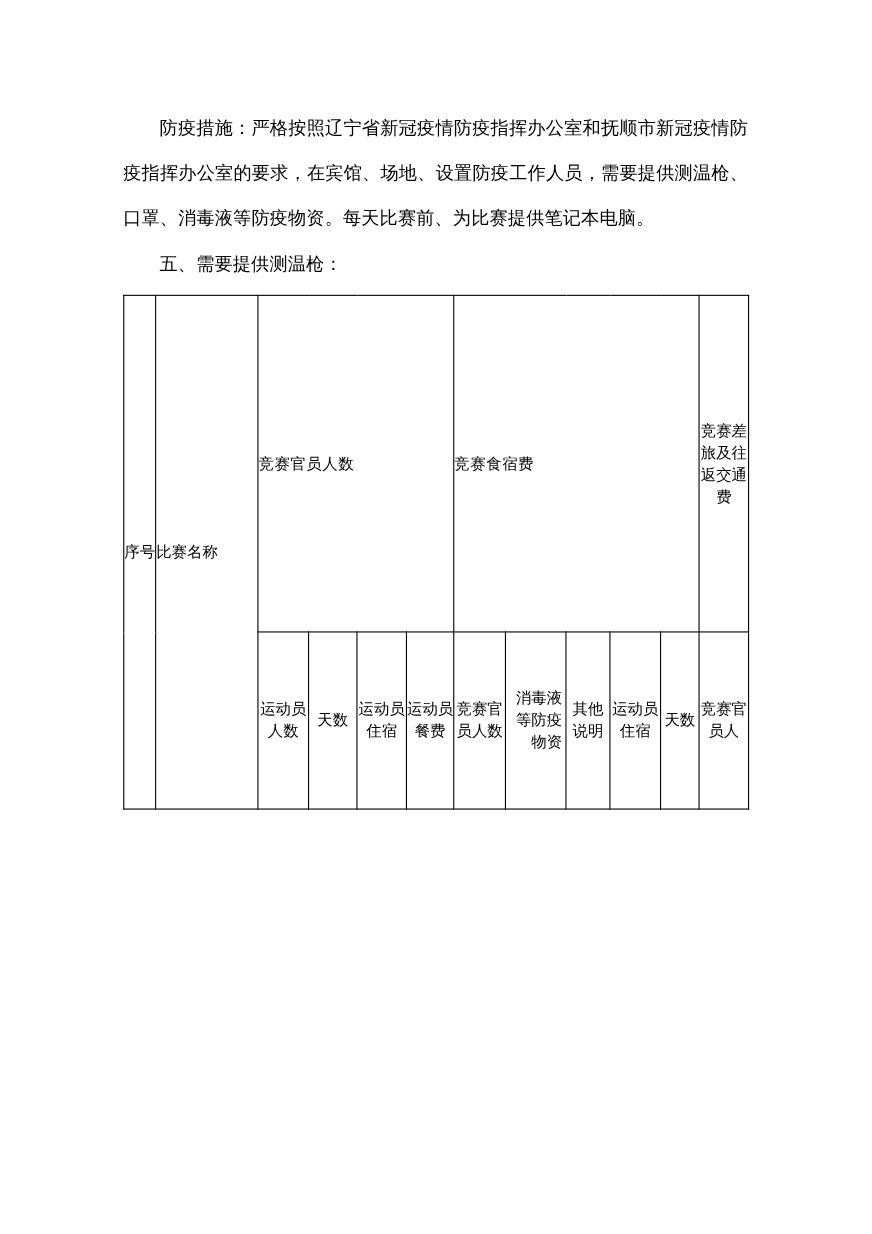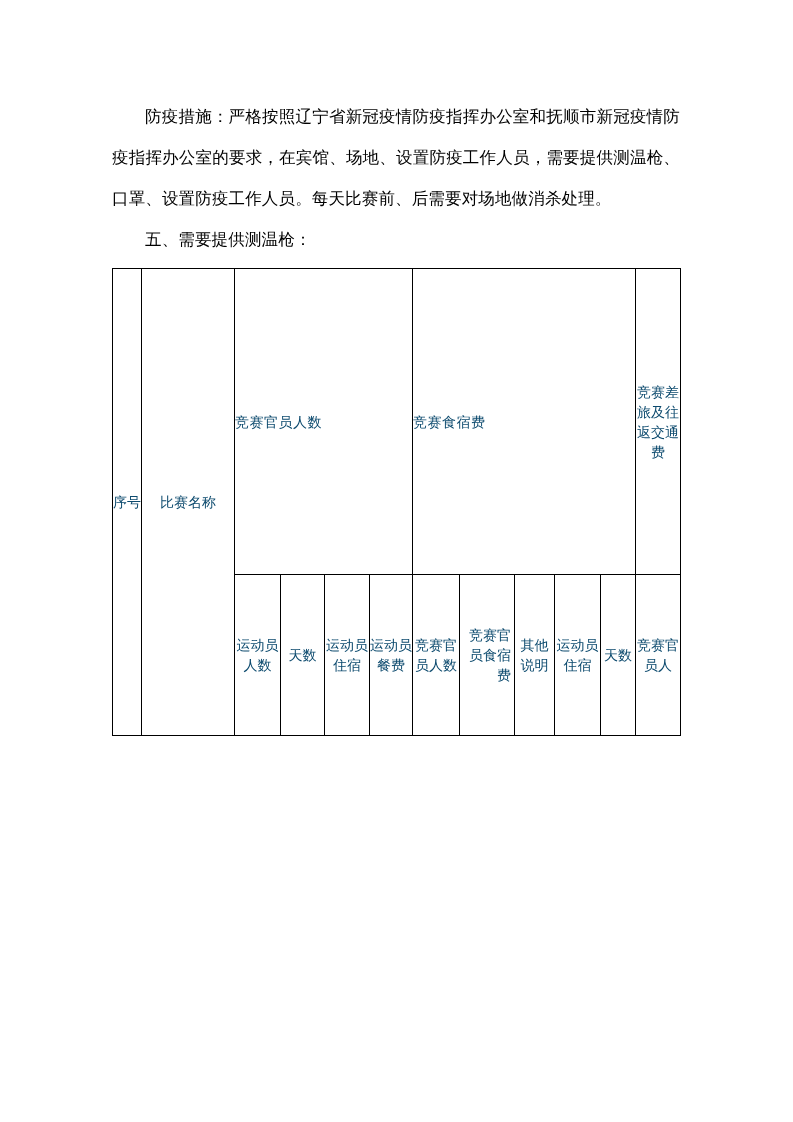--- a/index.html
+++ b/index.html
@@ -39,21 +39,21 @@
     table-layout: fixed;
     width: 568px;
     margin-top: 8px;
     border: 1.2px solid #000;
   }
   table.spec td {
     border: 1px solid #000;
     padding: 0;
     font-size: 14px;
     line-height: 20px;
-    color: #0c4a6e;
+    color: #000000;
     vertical-align: middle;
     overflow: hidden;
   }
   
   .grp {
     height: 305px;
     text-align: left;
     padding-left: 8px;
     font-size: 14.5px;
     letter-spacing: 0.5px;
@@ -66,32 +66,31 @@
     padding: 2px 1px;
     word-break: break-all;
   }
   .rowspan-lbl {
     text-align: center;
     font-size: 14.5px;
     line-height: 27px;
     word-break: break-all;
   }
   .lbl-left {
-    text-align: center;
     font-size: 14.5px;
     line-height: 23px;
   }
   .subrow td { height: 160px; vertical-align: middle; }
 </style>
 </head>
 <body>
 
 <div class="page">
 
-  <p class="body-text indent2">防疫措施：严格按照辽宁省新冠疫情防疫指挥办公室和抚顺市新冠疫情防疫指挥办公室的要求，在宾馆、场地、设置防疫工作人员，需要提供测温枪、口罩、设置防疫工作人员。每天比赛前、后需要对场地做消杀处理。</p>
+  <p class="body-text indent2">防疫措施：严格按照辽宁省新冠疫情防疫指挥办公室和抚顺市新冠疫情防疫指挥办公室的要求，在宾馆、场地、设置防疫工作人员，需要提供测温枪、口罩、消毒液等防疫物资。每天比赛前、为比赛提供笔记本电脑。</p>
 
 
 
 
   <p class="body-text indent2">五、需要提供测温枪：</p>
 
   <table class="spec">
     <colgroup>
       <col style="width:29px">
       <col style="width:93px">
@@ -113,21 +112,21 @@
         <td colspan="4" class="grp">竞赛官员人数</td>
         <td colspan="5" class="grp">竞赛食宿费</td>
         <td class="rowspan-lbl" style="width:45px;height:305px">竞赛差旅及往返交通费</td>
       </tr>
       <tr class="subrow">
         <td class="wrapcell">运动员人数</td>
         <td class="wrapcell">天数</td>
         <td class="wrapcell">运动员住宿</td>
         <td class="wrapcell">运动员餐费</td>
         <td class="wrapcell">竞赛官员人数</td>
-        <td class="wrapcell" style="text-align:right;padding-right:3px">竞赛官员食宿费</td>
+        <td class="wrapcell" style="text-align:right;padding-right:3px">消毒液等防疫物资</td>
         <td class="wrapcell">其他说明</td>
         <td class="wrapcell">运动员住宿</td>
         <td class="wrapcell">天数</td>
         <td class="wrapcell">竞赛官员人</td>
       </tr>
     </tbody>
   </table>
 
 </div>
 

